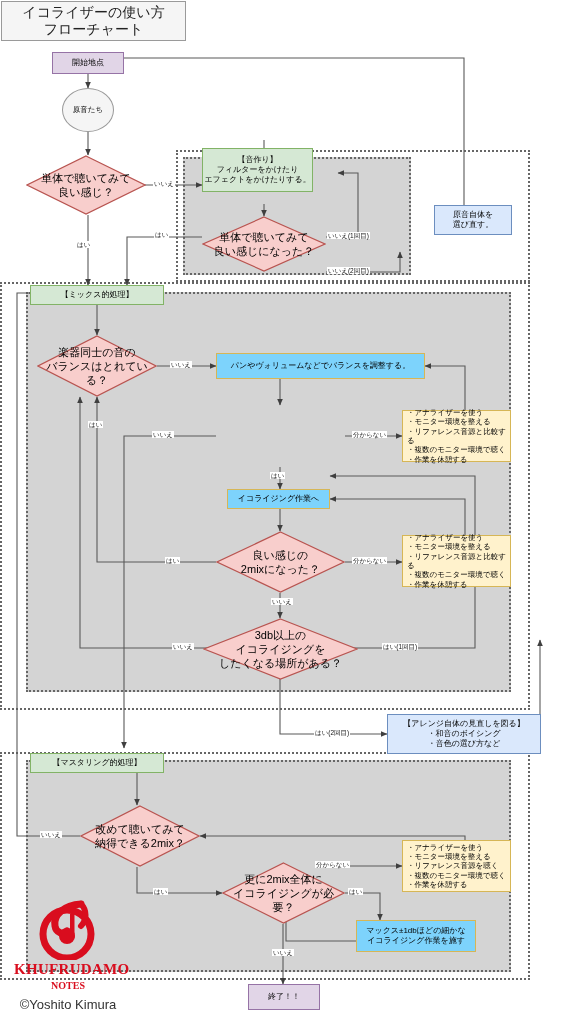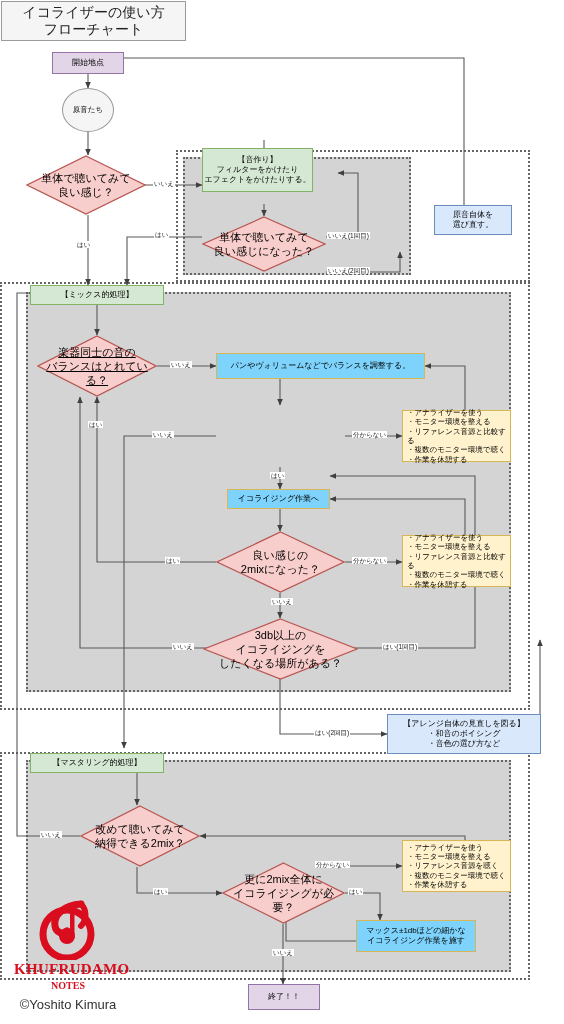--- a/index.html
+++ b/index.html
@@ -164,21 +164,21 @@
 
   <div class="node proc-blue" style="left:434px;top:205px;width:78px;height:30px;">
     <span>原音自体を
 選び直す。</span>
   </div>
 
   <div class="node proc-green" style="left:30px;top:285px;width:134px;height:20px;">
     <span>【ミックス的処理】</span>
   </div>
 
-  <div class="diamond" style="left:37px;top:335px;width:120px;height:62px;text-decoration:underline;">
+  <div class="diamond" style="left:37px;top:335px;width:120px;height:62px;">
     <svg viewBox="0 0 120 62" style="width:120px;height:62px;position:absolute;left:0;top:0;">
       <polygon points="60,1 119,31 60,61 1,31" fill="#f8cecc" stroke="#b85450" stroke-width="1.2"></polygon>
     </svg>
     <div class="dlabel">楽器同士の音の
 バランスはとれている？</div>
   </div>
 
   <div class="node proc-yellow" style="left:216px;top:353px;width:209px;height:26px;">
     <span>パンやヴォリュームなどでバランスを調整する。</span>
   </div>

